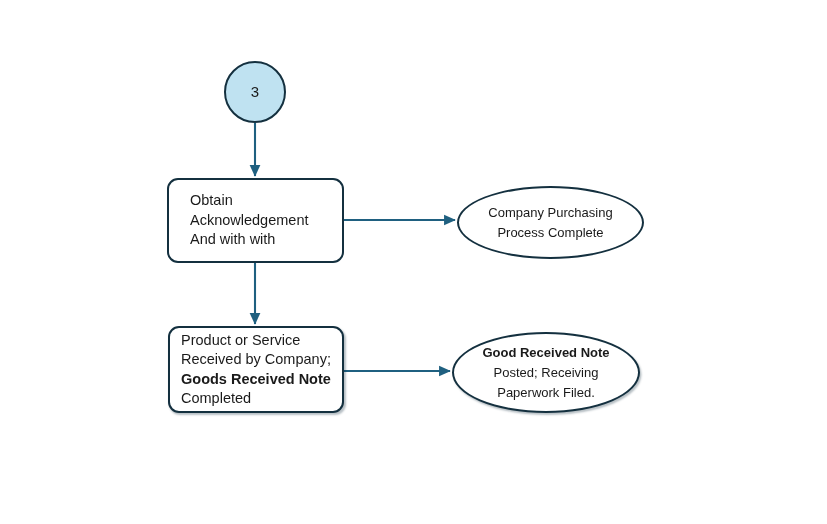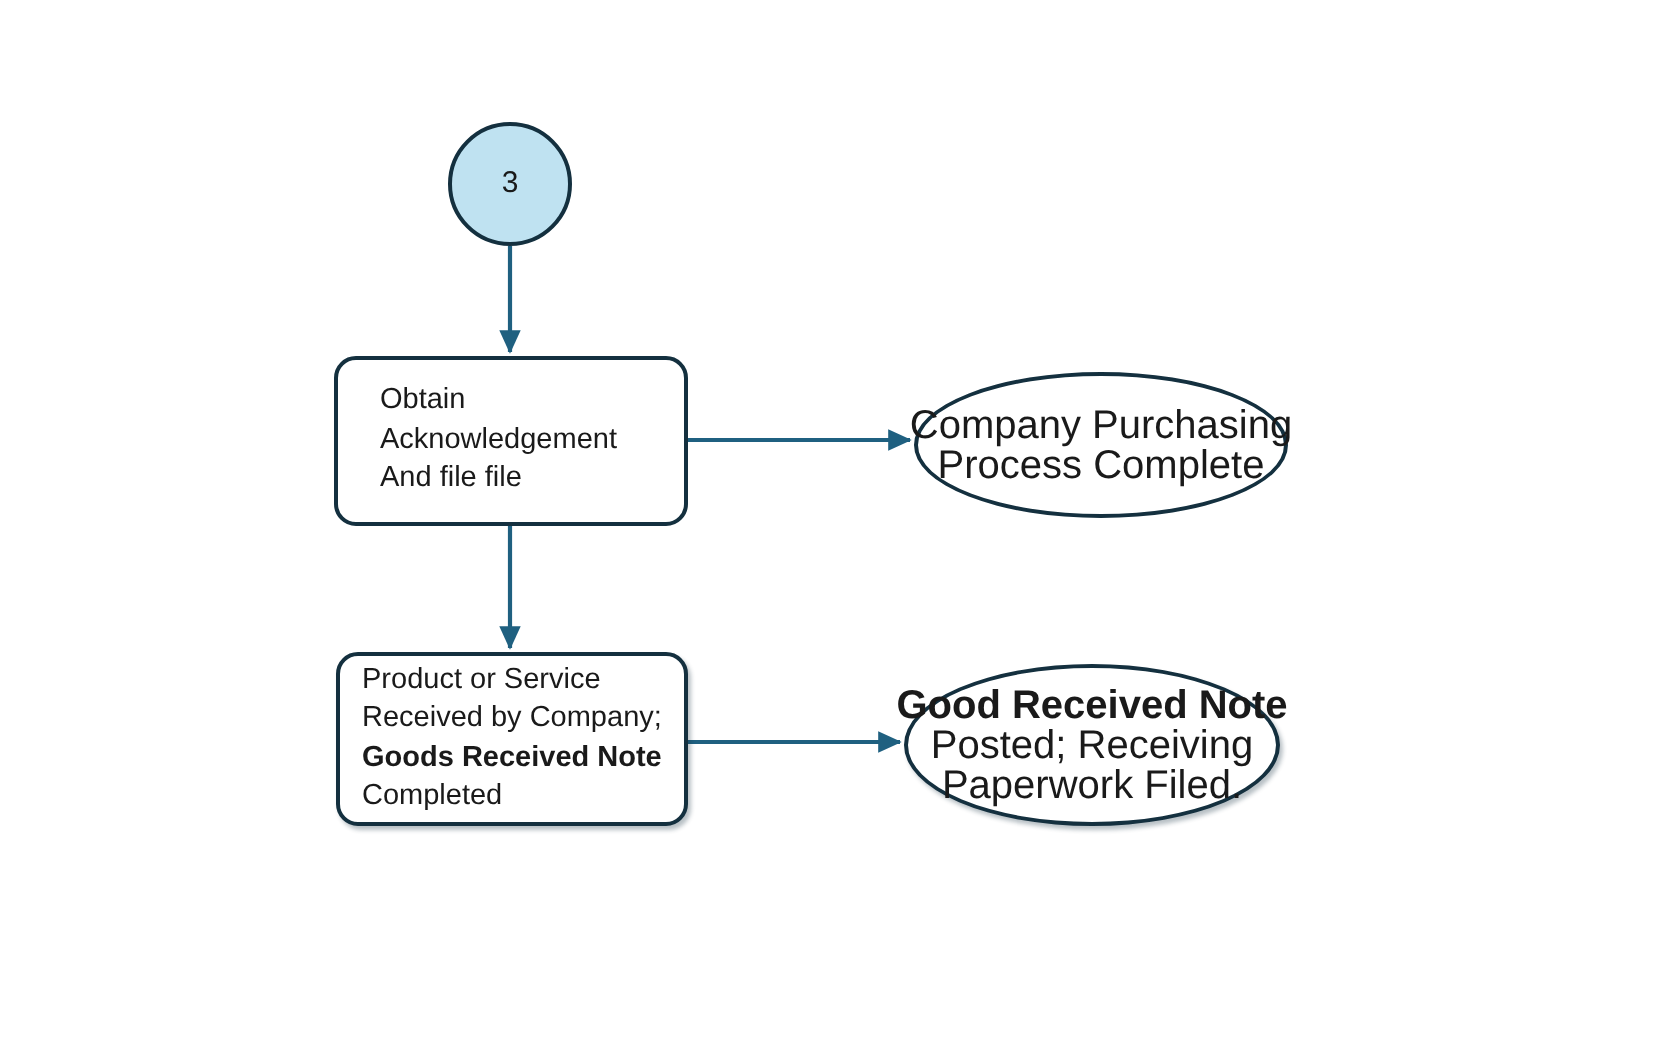--- a/index.html
+++ b/index.html
@@ -110,21 +110,21 @@
   #node-grn-posted {
     left: 452px;
     top: 332px;
     width: 188px;
     height: 81px;
     padding: 0 16px;
     box-shadow: 1.5px 2px 2px rgba(20, 48, 63, 0.30);
   }
 
   .ellipse-node .line {
-    font-size: 20px;
+    font-size: 13px;
     line-height: 20px;
     white-space: nowrap;
   }
 
   .bold {
     font-weight: bold;
   }
 </style>
 </head>
 <body>
@@ -147,21 +147,21 @@
     <line x1="344" y1="371" x2="450" y2="371" stroke="#1f6080" stroke-width="2.1" marker-end="url(#arrowhead)"></line>
   </svg>
 
   <div class="node" id="node-start">
     <span class="node-text">3</span>
   </div>
 
   <div class="node process-box" id="node-obtain-ack">
     <span class="line">Obtain</span>
     <span class="line">Acknowledgement</span>
-    <span class="line">And file file</span>
+    <span class="line">And with with</span>
   </div>
 
   <div class="node ellipse-node" id="node-purchasing-complete">
     <span class="line">Company Purchasing</span>
     <span class="line">Process  Complete</span>
   </div>
 
   <div class="node ellipse-node" id="node-grn-posted">
     <span class="line bold">Good Received Note</span>
     <span class="line">Posted; Receiving</span>

